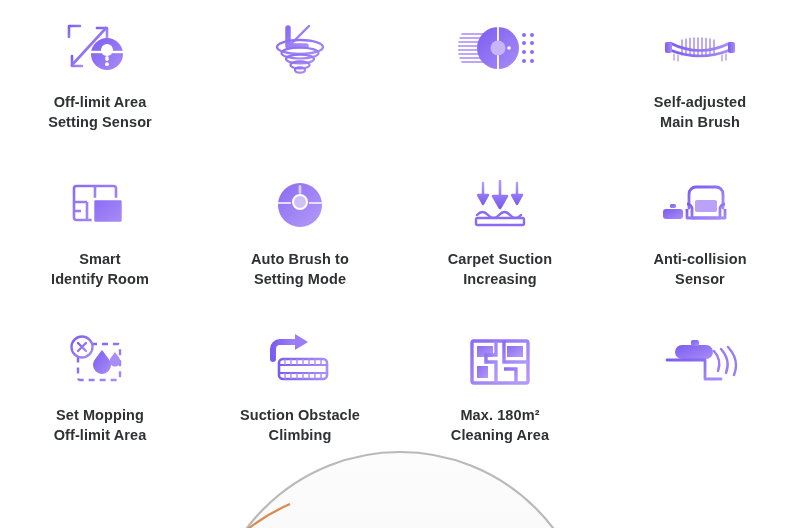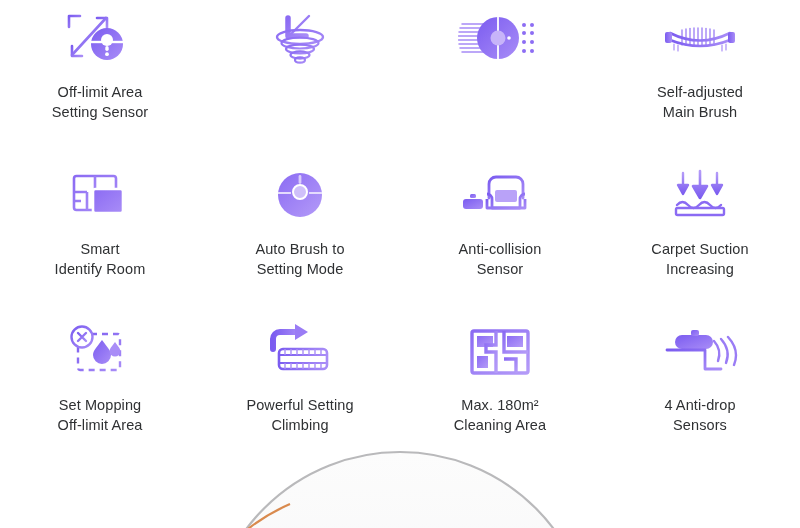--- a/index.html
+++ b/index.html
@@ -16,22 +16,23 @@
     width:800px;height:470px;
     display:grid;
     grid-template-columns:repeat(4,200px);
     grid-template-rows:repeat(3,1fr);
   }
   .feature-cell{
     display:flex;
     flex-direction:column;
     align-items:center;
     justify-content:flex-start;
-    padding-top:8px;
+    padding-top:18px;
     box-sizing:border-box;
+    font-weight:bold;
   }
   .icon-wrap{
     width:86px;height:62px;
     display:flex;align-items:center;justify-content:center;
     margin-bottom:12px;
   }
   .icon-wrap svg{display:block;}
   .feature-label{
     font-size:14.5px;
     line-height:20px;
@@ -200,57 +201,57 @@
         <path d="M9 26 H22 M40 26 H53" stroke="#e4dbfd" stroke-width="2"></path>
         <circle cx="31" cy="25" r="7" fill="#cfc0fa" stroke="#ffffff" stroke-width="2"></circle>
         <rect x="29.6" y="8" width="2.8" height="9" rx="1.4" fill="#d9ccfb"></rect>
       </svg>
     </div>
     <div class="feature-label"><span>Auto Brush to</span><br><span>Setting Mode</span></div>
   </div>
 
   <div class="feature-cell">
     <div class="icon-wrap">
+      <svg width="70" height="58" viewBox="0 0 70 58">
+        <defs>
+          <linearGradient id="g8" x1="0" y1="0" x2="0" y2="1">
+            <stop offset="0%" stop-color="#B49BF8"></stop>
+              <stop offset="100%" stop-color="#7B5CF0"></stop>
+          </linearGradient>
+        </defs>
+        <path d="M18 6 L18 24 M18 27 L13 18 L23 18 Z" fill="url(#g8)" stroke="url(#g8)" stroke-width="2.4" stroke-linecap="round" stroke-linejoin="round"></path>
+        <path d="M35 4 L35 26 M35 31 L28 19 L42 19 Z" fill="url(#g8)" stroke="url(#g8)" stroke-width="2.6" stroke-linecap="round" stroke-linejoin="round"></path>
+        <path d="M52 6 L52 24 M52 27 L47 18 L57 18 Z" fill="url(#g8)" stroke="url(#g8)" stroke-width="2.4" stroke-linecap="round" stroke-linejoin="round"></path>
+        <path d="M12 38 q5.5 -6 11 0 t11 0 t11 0 t11 0" fill="none" stroke="#8B6BF3" stroke-width="2.4" stroke-linecap="round"></path>
+        <rect x="11" y="41" width="48" height="7" rx="1.5" fill="none" stroke="#8B6BF3" stroke-width="2.4"></rect>
+      </svg>
+    </div>
+    <div class="feature-label"><span>Carpet Suction</span><br><span>Increasing</span></div>
+  </div>
+
+  <div class="feature-cell">
+    <div class="icon-wrap">
       <svg width="82" height="56" viewBox="0 0 82 56">
         <defs>
           <linearGradient id="g7" x1="0" y1="0" x2="1" y2="1">
             <stop offset="0%" stop-color="#7B5CF0"></stop>
               <stop offset="100%" stop-color="#A98DF7"></stop>
           </linearGradient>
         </defs>
         <path d="M30 30 V16 a7 7 0 0 1 7-7 h20 a7 7 0 0 1 7 7 v14" fill="none" stroke="url(#g7)" stroke-width="2.8" stroke-linecap="round"></path>
         <rect x="36" y="22" width="22" height="12" rx="2" fill="#b9a2f8"></rect>
         <path d="M28 26 a5 5 0 0 1 5 5 v9 h28 v-9 a5 5 0 0 1 5-5" fill="none" stroke="url(#g7)" stroke-width="2.8" stroke-linejoin="round"></path>
         <path d="M28 31 v9 h38 v-9" fill="none" stroke="url(#g7)" stroke-width="2.8" stroke-linejoin="round"></path>
         <line x1="33" y1="40" x2="33" y2="46" stroke="url(#g7)" stroke-width="2.6" stroke-linecap="round"></line>
         <line x1="61" y1="40" x2="61" y2="46" stroke="url(#g7)" stroke-width="2.6" stroke-linecap="round"></line>
         <rect x="4" y="31" width="20" height="10" rx="3" fill="url(#g7)"></rect>
         <rect x="11" y="26" width="6" height="4" rx="1.5" fill="url(#g7)"></rect>
       </svg>
     </div>
     <div class="feature-label"><span>Anti-collision</span><br><span>Sensor</span></div>
-  </div>
-
-  <div class="feature-cell">
-    <div class="icon-wrap">
-      <svg width="70" height="58" viewBox="0 0 70 58">
-        <defs>
-          <linearGradient id="g8" x1="0" y1="0" x2="0" y2="1">
-            <stop offset="0%" stop-color="#B49BF8"></stop>
-              <stop offset="100%" stop-color="#7B5CF0"></stop>
-          </linearGradient>
-        </defs>
-        <path d="M18 6 L18 24 M18 27 L13 18 L23 18 Z" fill="url(#g8)" stroke="url(#g8)" stroke-width="2.4" stroke-linecap="round" stroke-linejoin="round"></path>
-        <path d="M35 4 L35 26 M35 31 L28 19 L42 19 Z" fill="url(#g8)" stroke="url(#g8)" stroke-width="2.6" stroke-linecap="round" stroke-linejoin="round"></path>
-        <path d="M52 6 L52 24 M52 27 L47 18 L57 18 Z" fill="url(#g8)" stroke="url(#g8)" stroke-width="2.4" stroke-linecap="round" stroke-linejoin="round"></path>
-        <path d="M12 38 q5.5 -6 11 0 t11 0 t11 0 t11 0" fill="none" stroke="#8B6BF3" stroke-width="2.4" stroke-linecap="round"></path>
-        <rect x="11" y="41" width="48" height="7" rx="1.5" fill="none" stroke="#8B6BF3" stroke-width="2.4"></rect>
-      </svg>
-    </div>
-    <div class="feature-label"><span>Carpet Suction</span><br><span>Increasing</span></div>
   </div>
 
   <div class="feature-cell">
     <div class="icon-wrap">
       <svg width="72" height="60" viewBox="0 0 72 60">
         <defs>
           <linearGradient id="g9" x1="0" y1="0" x2="1" y2="1">
             <stop offset="0%" stop-color="#7B5CF0"></stop>
               <stop offset="100%" stop-color="#A98DF7"></stop>
           </linearGradient>
@@ -289,21 +290,21 @@
           <line x1="24" y1="40" x2="24" y2="46"></line>
             <line x1="30" y1="40" x2="30" y2="46"></line>
           <line x1="36" y1="40" x2="36" y2="46"></line>
             <line x1="42" y1="40" x2="42" y2="46"></line>
           <line x1="48" y1="40" x2="48" y2="46"></line>
             <line x1="54" y1="40" x2="54" y2="46"></line>
           <line x1="60" y1="40" x2="60" y2="46"></line>
         </g>
       </svg>
     </div>
-    <div class="feature-label"><span>Powerful Setting</span><br><span>Climbing</span></div>
+    <div class="feature-label"><span>Suction Obstacle</span><br><span>Climbing</span></div>
   </div>
 
   <div class="feature-cell">
     <div class="icon-wrap">
       <svg width="68" height="54" viewBox="0 0 68 54">
         <defs>
           <linearGradient id="g11" x1="0" y1="0" x2="1" y2="1">
             <stop offset="0%" stop-color="#8B6BF3"></stop>
               <stop offset="100%" stop-color="#B49BF8"></stop>
           </linearGradient>
@@ -332,21 +333,20 @@
         <rect x="14" y="12" width="38" height="14" rx="7" fill="url(#g12)"></rect>
         <rect x="30" y="7" width="8" height="6" rx="2" fill="url(#g12)"></rect>
         <path d="M6 27 H44 V46 H60" fill="none" stroke="url(#g12)" stroke-width="2.8" stroke-linecap="round" stroke-linejoin="round"></path>
         <g fill="none" stroke="#9a7cf5" stroke-width="2.4" stroke-linecap="round">
           <path d="M53 18 q8 9 4 20"></path>
           <path d="M60 16 q10 11 5 24"></path>
           <path d="M67 14 q12 13 6 28"></path>
         </g>
       </svg>
     </div>
-    <div class="feature-label"><span>4 Anti-drop</span><br><span>Sensors</span></div>
   </div>
 
 </div>
 
 <svg id="robot-vacuum" viewBox="0 0 620 380">
   <defs>
     <linearGradient id="bodyg" x1="0" y1="0" x2="0" y2="1">
       <stop offset="0%" stop-color="#fcfcfc"></stop>
       <stop offset="45%" stop-color="#f7f7f8"></stop>
       <stop offset="100%" stop-color="#ededee"></stop>

